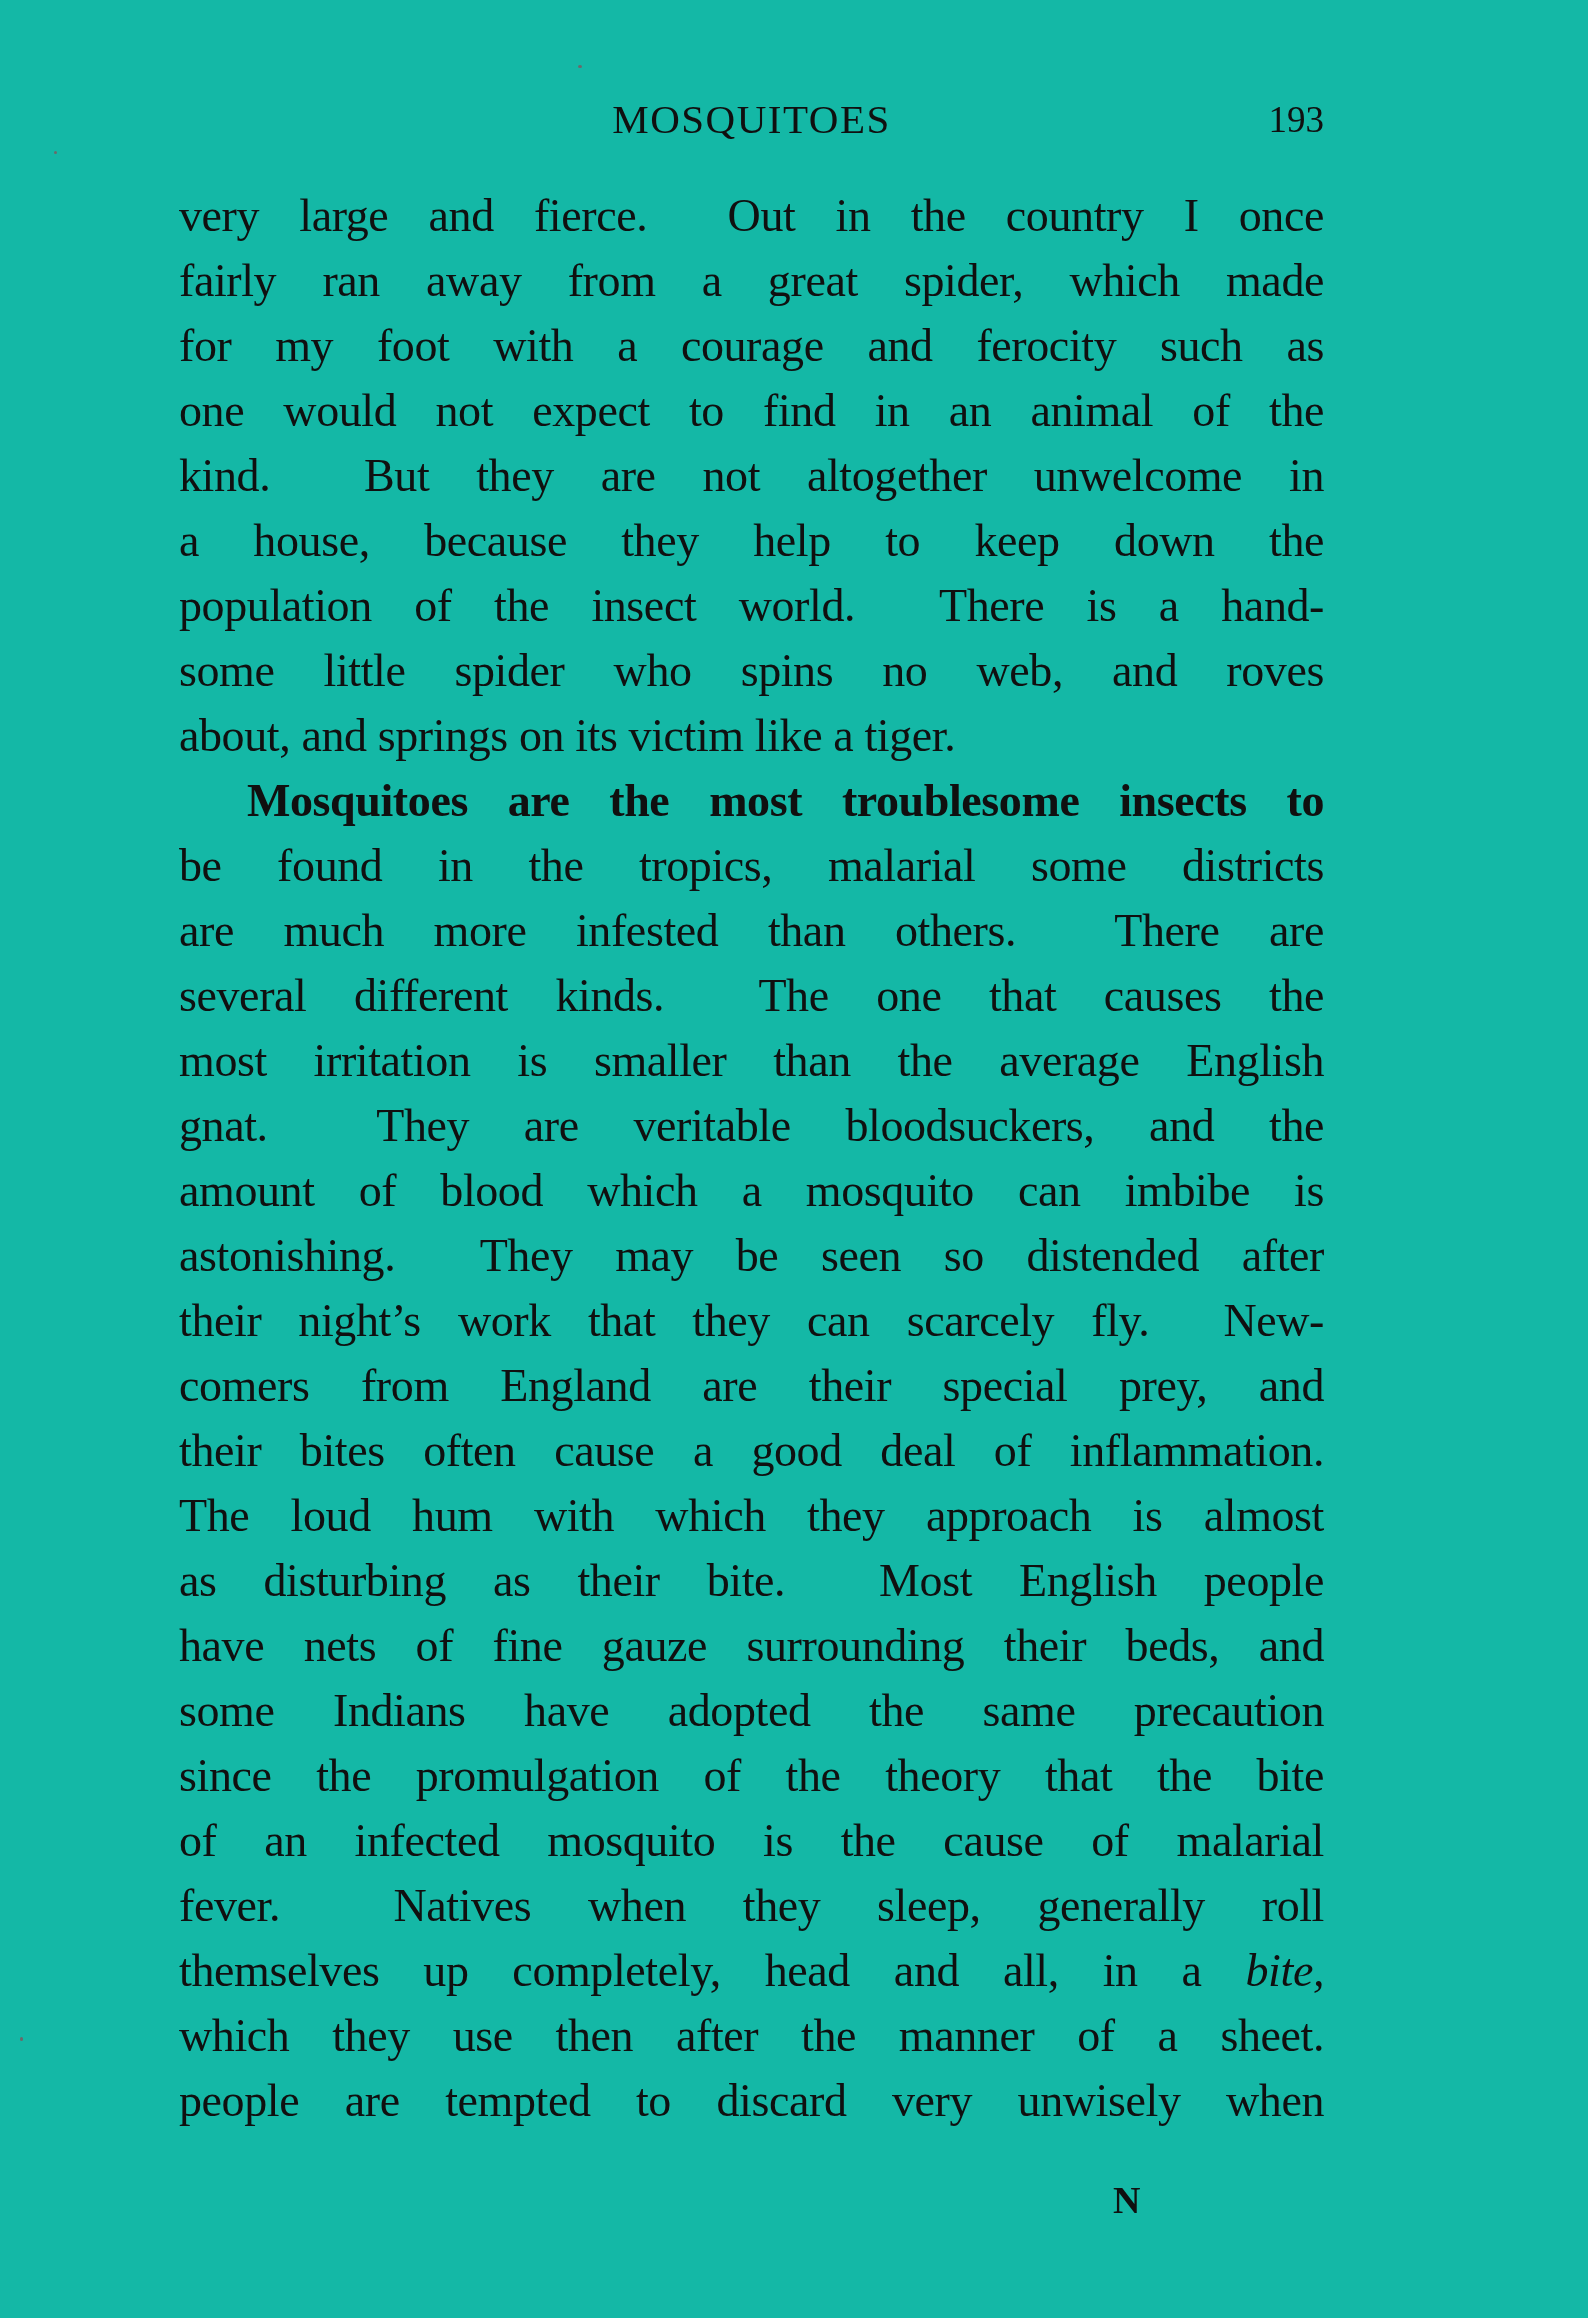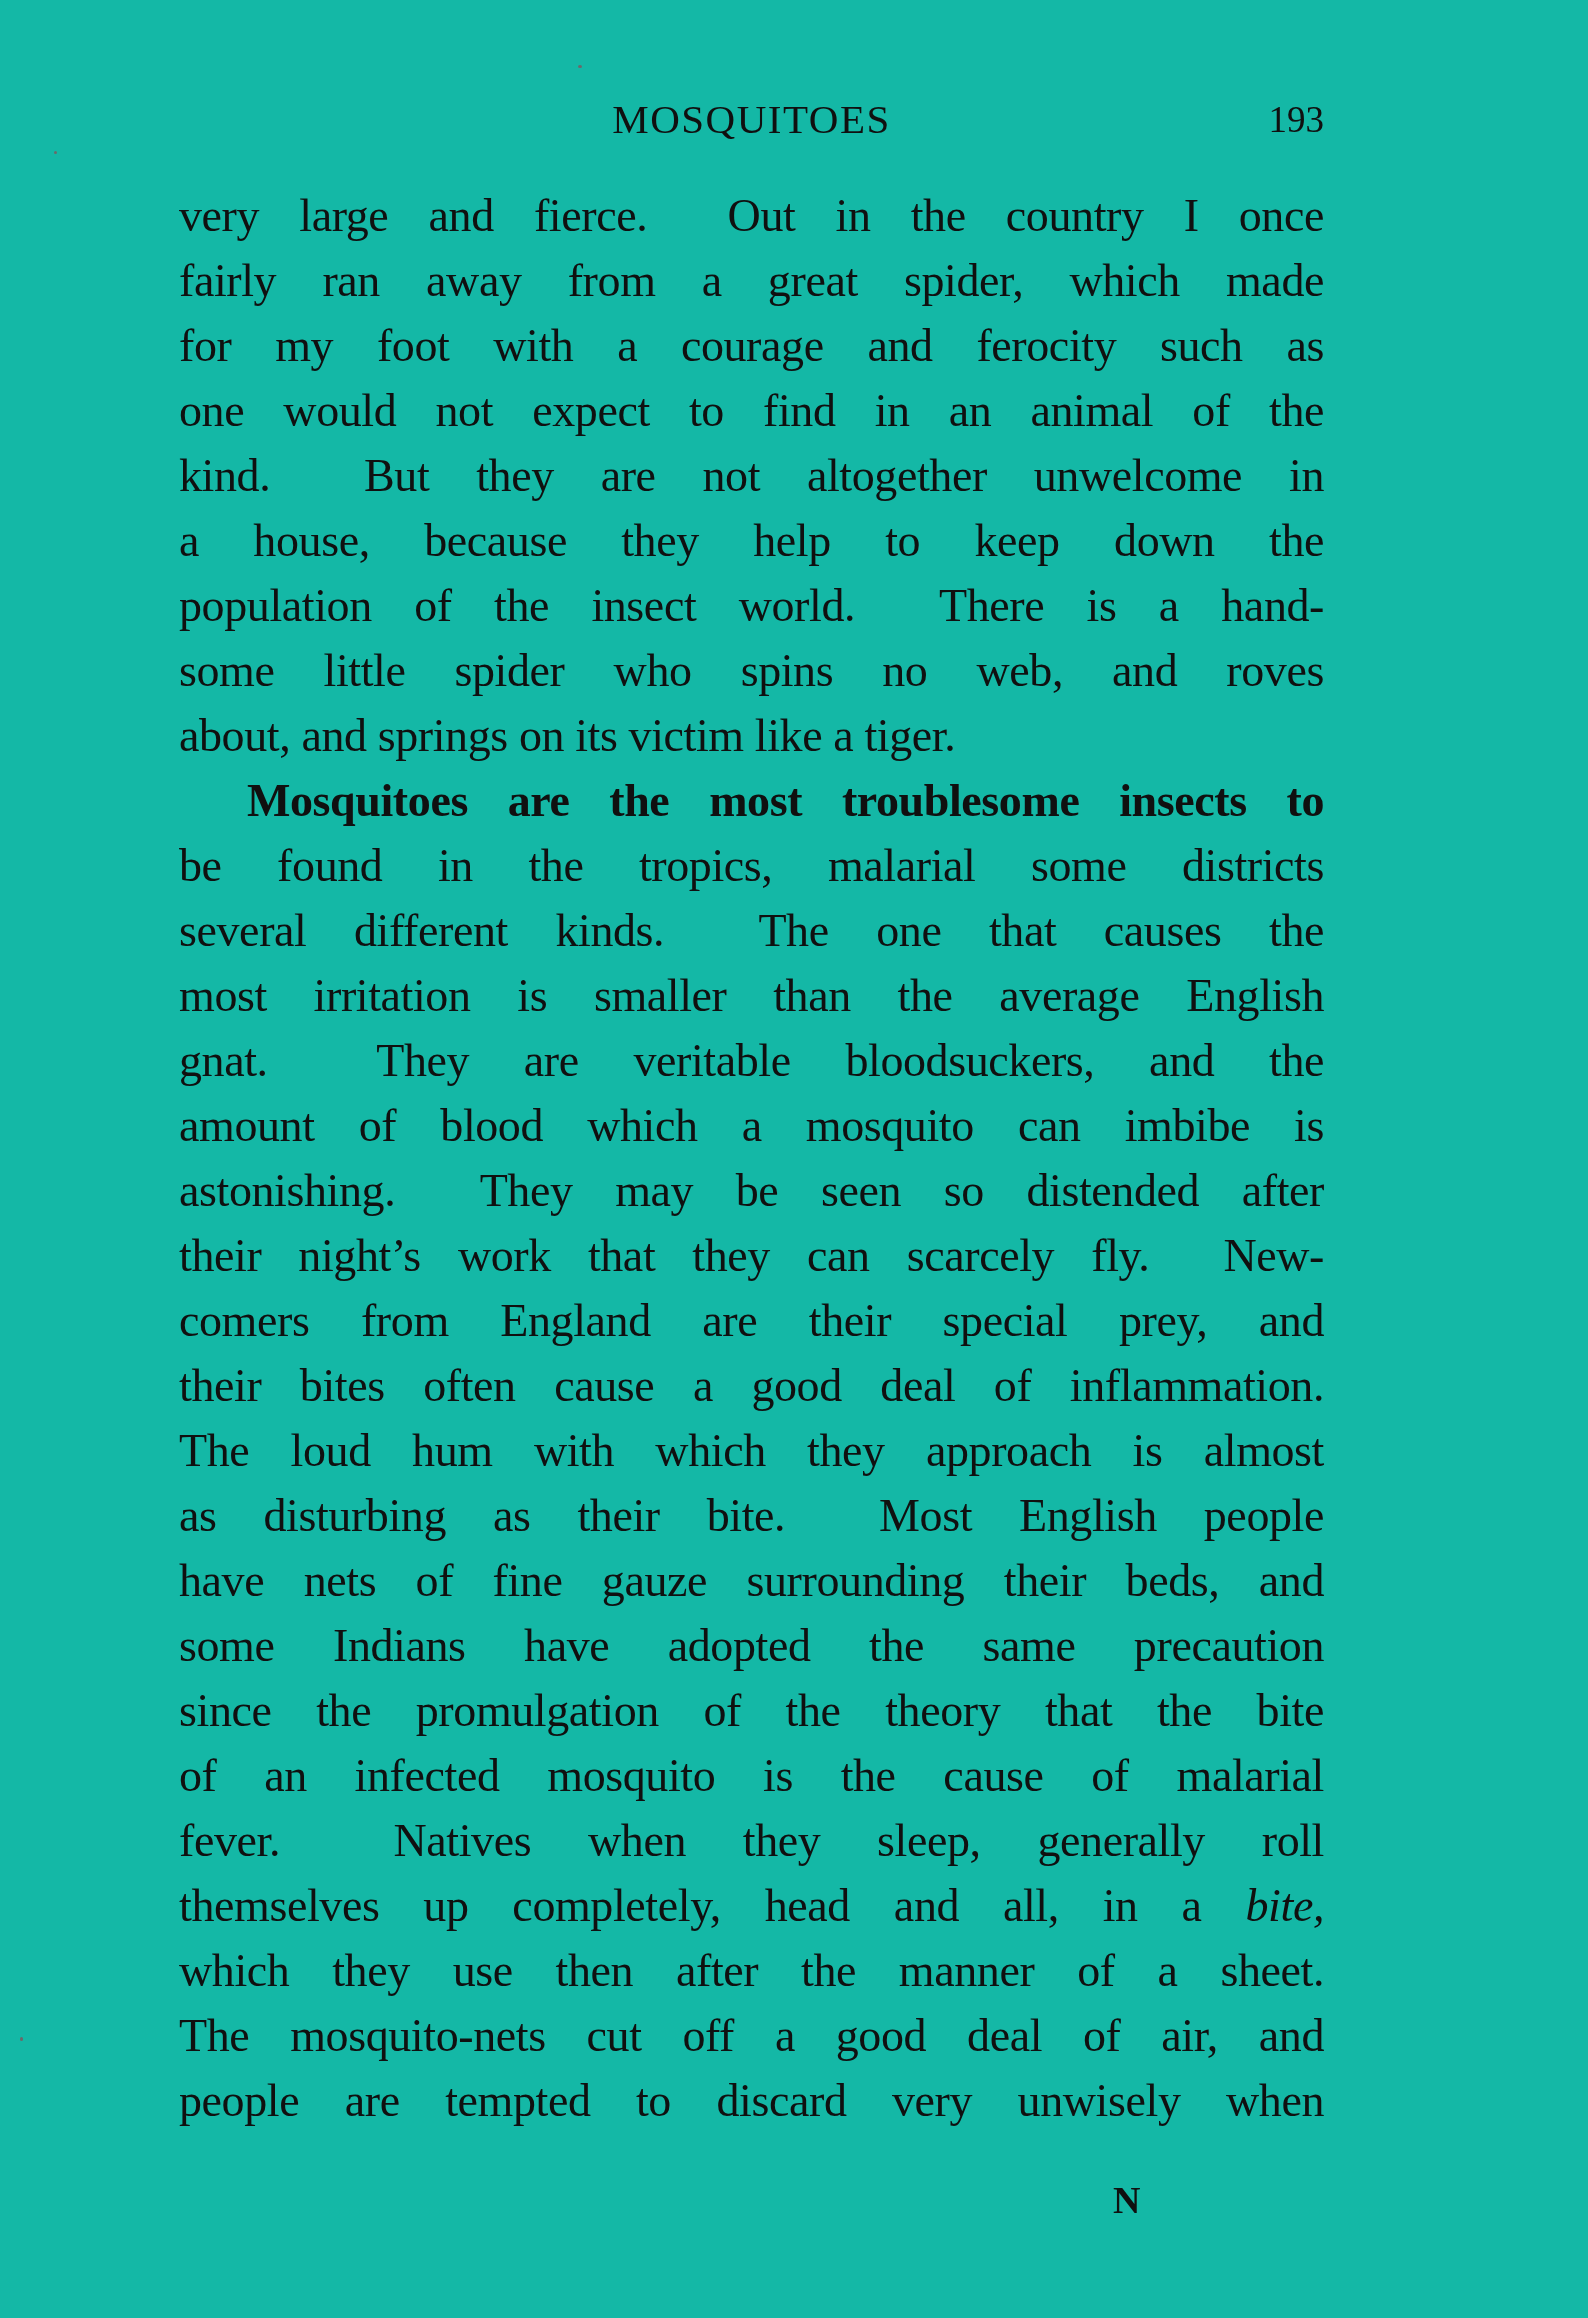--- a/index.html
+++ b/index.html
@@ -95,38 +95,38 @@
       <div class="line"><span class="t">fairly ran away from a great spider, which made</span></div>
       <div class="line"><span class="t">for my foot with a courage and ferocity such as</span></div>
       <div class="line"><span class="t">one would not expect to find in an animal of the</span></div>
       <div class="line"><span class="t">kind.  But they are not altogether unwelcome in</span></div>
       <div class="line"><span class="t">a house, because they help to keep down the</span></div>
       <div class="line"><span class="t">population of the insect world.  There is a hand-</span></div>
       <div class="line"><span class="t">some little spider who spins no web, and roves</span></div>
       <div class="line para-end"><span class="t">about, and springs on its victim like a tiger.</span></div>
       <div class="line indent"><span class="t">Mosquitoes are the most troublesome insects to</span></div>
       <div class="line"><span class="t">be found in the tropics, malarial some districts</span></div>
+      <div class="line"><span class="t">are much more infested than others.  There are</span></div>
       <div class="line"><span class="t">several different kinds.  The one that causes the</span></div>
       <div class="line"><span class="t">most irritation is smaller than the average English</span></div>
       <div class="line"><span class="t">gnat.  They are veritable bloodsuckers, and the</span></div>
       <div class="line"><span class="t">amount of blood which a mosquito can imbibe is</span></div>
       <div class="line"><span class="t">astonishing.  They may be seen so distended after</span></div>
       <div class="line"><span class="t">their night’s work that they can scarcely fly.  New-</span></div>
       <div class="line"><span class="t">comers from England are their special prey, and</span></div>
       <div class="line"><span class="t">their bites often cause a good deal of inflammation.</span></div>
       <div class="line"><span class="t">The loud hum with which they approach is almost</span></div>
       <div class="line"><span class="t">as disturbing as their bite.  Most English people</span></div>
       <div class="line"><span class="t">have nets of fine gauze surrounding their beds, and</span></div>
       <div class="line"><span class="t">some Indians have adopted the same precaution</span></div>
       <div class="line"><span class="t">since the promulgation of the theory that the bite</span></div>
       <div class="line"><span class="t">of an infected mosquito is the cause of malarial</span></div>
       <div class="line"><span class="t">fever.  Natives when they sleep, generally roll</span></div>
       <div class="line"><span class="t">themselves up completely, head and all, in a </span><span class="it italic">bite,</span></div>
       <div class="line"><span class="t">which they use then after the manner of a sheet.</span></div>
-      <div class="line"><span class="t">The mosquito-nets cut off a good deal of air, and</span></div>
       <div class="line"><span class="t">people are tempted to discard very unwisely when</span></div>
     </div>
 
   <div class="signature-mark">N</div>
 
   <div class="speck" style="left:578px; top:65px; width:3.8px; height:3.1px;"></div>
   <div class="speck" style="left:54px; top:151px; width:3.1px; height:3.1px;"></div>
   <div class="speck" style="left:20px; top:2037px; width:3.1px; height:3.8px;"></div>
 
 </div>

